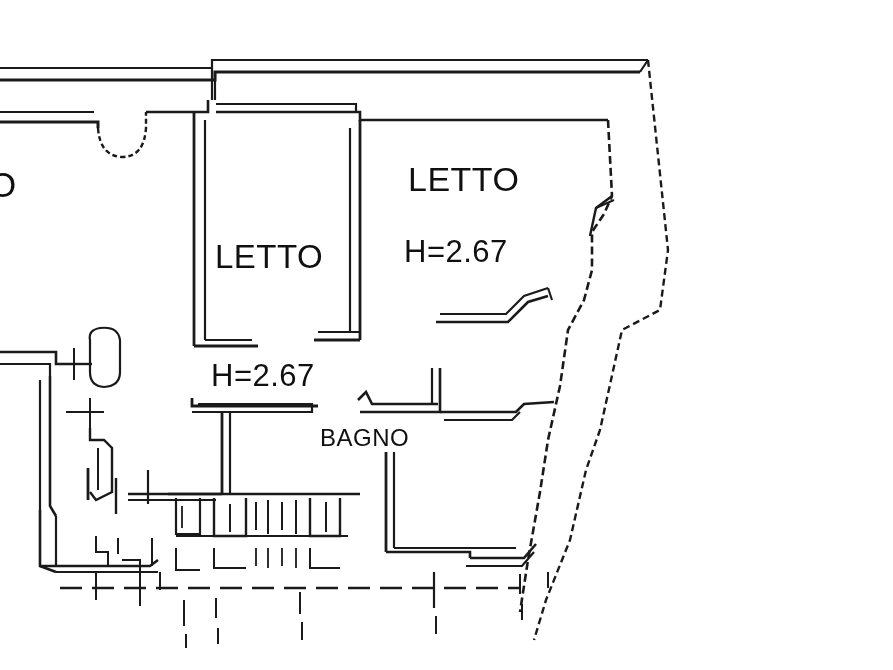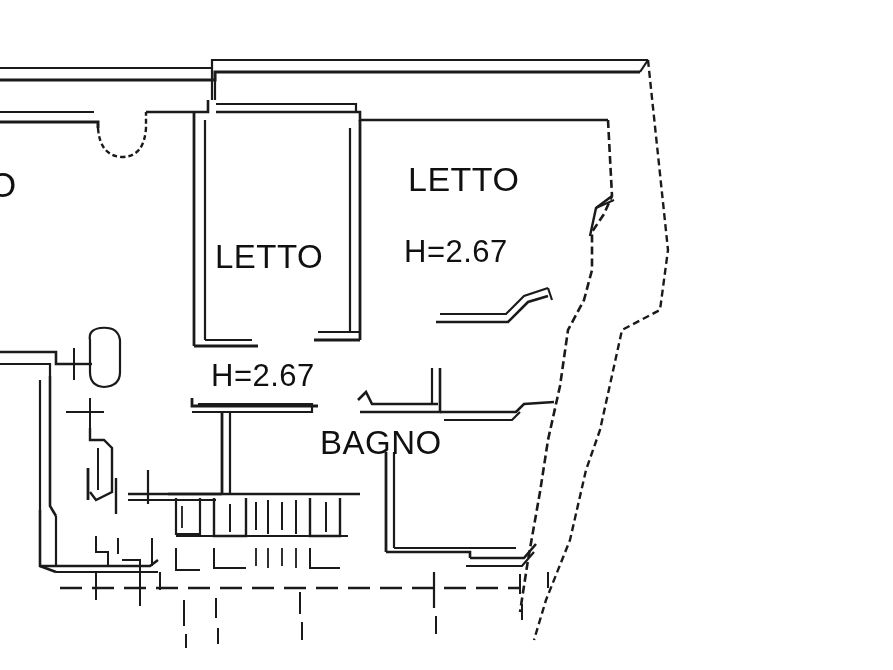--- a/index.html
+++ b/index.html
@@ -29,21 +29,21 @@
     font-family: "Liberation Sans", sans-serif;
     font-weight: 400;
     white-space: nowrap;
     letter-spacing: 0.5px;
     user-select: none;
   }
   .lbl-letto-right  { left: 408px; top: 160px; font-size: 34px; }
   .lbl-h-right      { left: 404px; top: 234px; font-size: 31px; }
   .lbl-letto-center { left: 215px; top: 238px; font-size: 33px; }
   .lbl-h-center     { left: 211px; top: 358px; font-size: 31px; }
-  .lbl-bagno        { left: 320px; top: 424px; font-size: 33px; }
+  .lbl-bagno        { left: 320px; top: 424px; font-size: 24px; }
   .lbl-cut-o        { left: -11px; top: 165px; font-size: 35px; }
 </style>
 </head>
 <body>
 
 <div id="plan-root">
 
   <svg id="plan-svg" viewBox="0 0 893 670" xmlns="http://www.w3.org/2000/svg">
 
     <rect x="0" y="0" width="893" height="670" fill="#ffffff"></rect>

